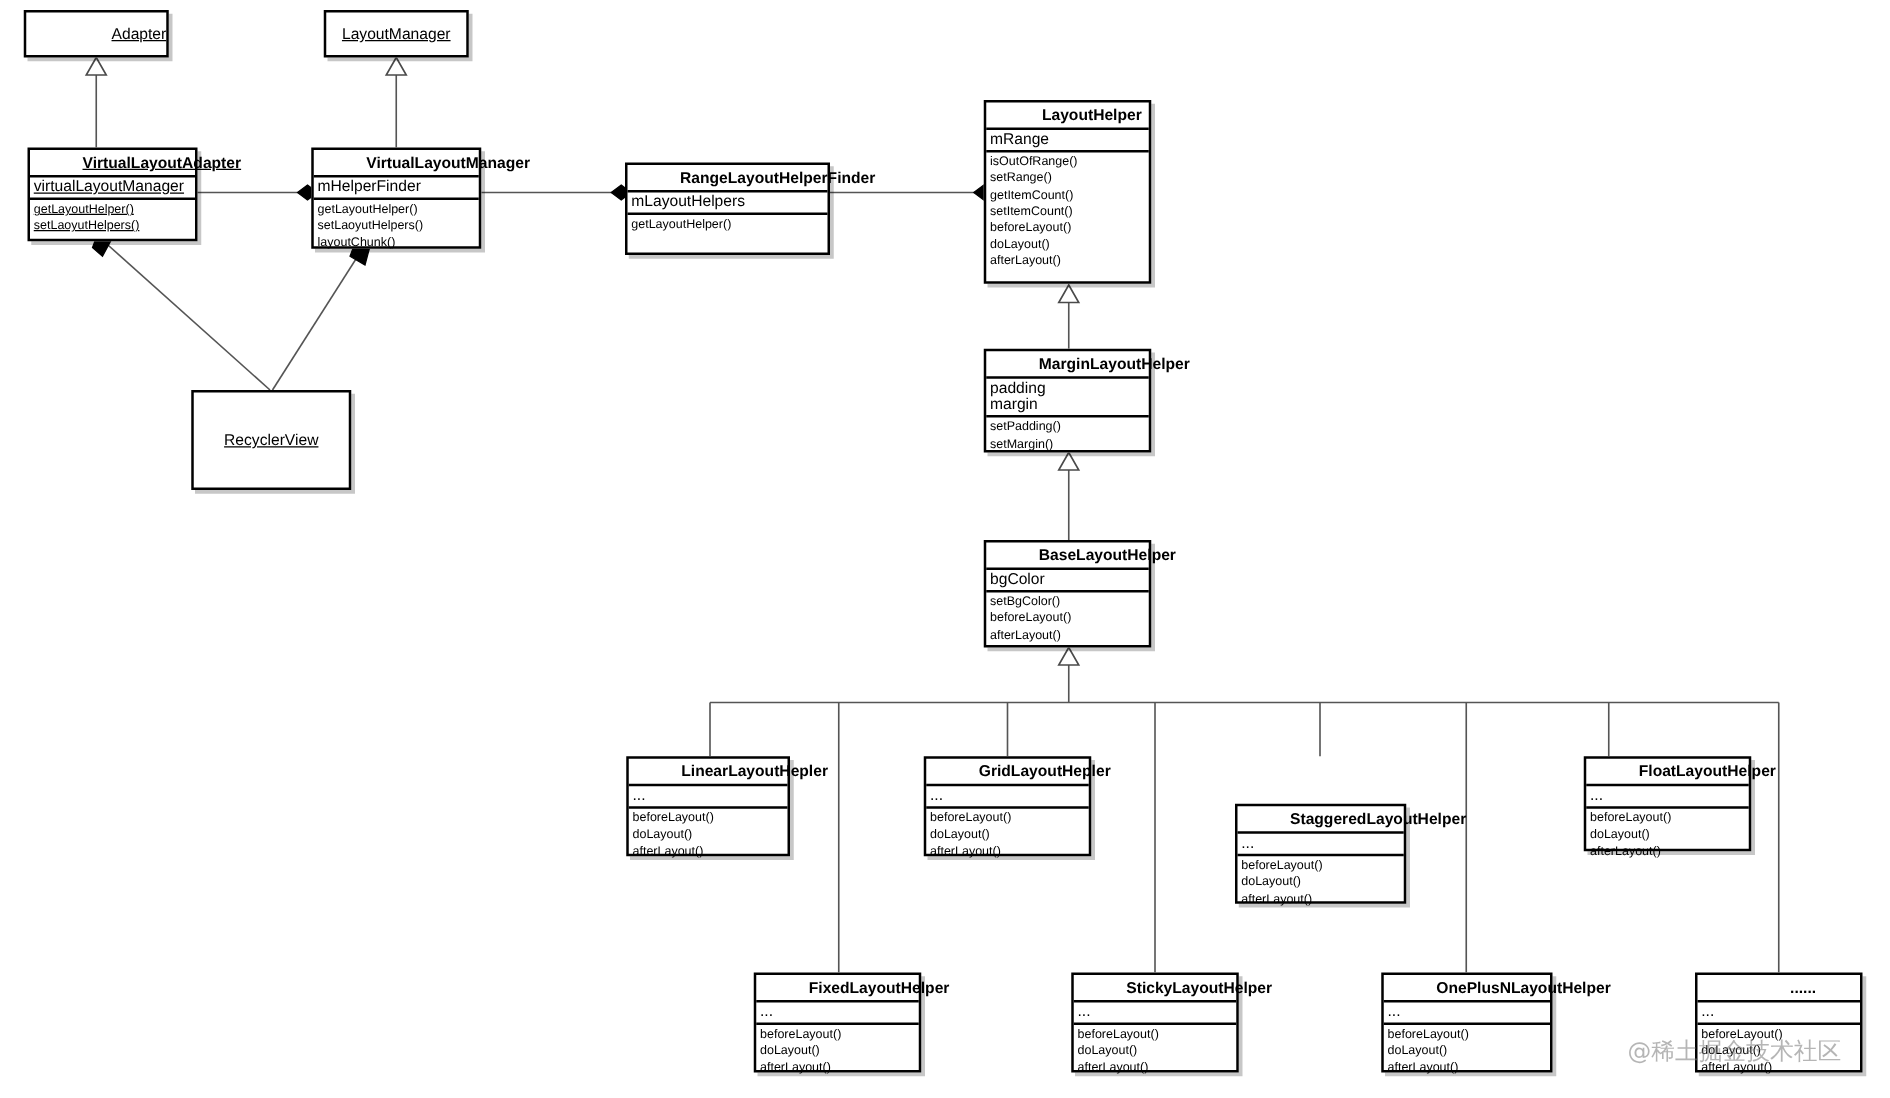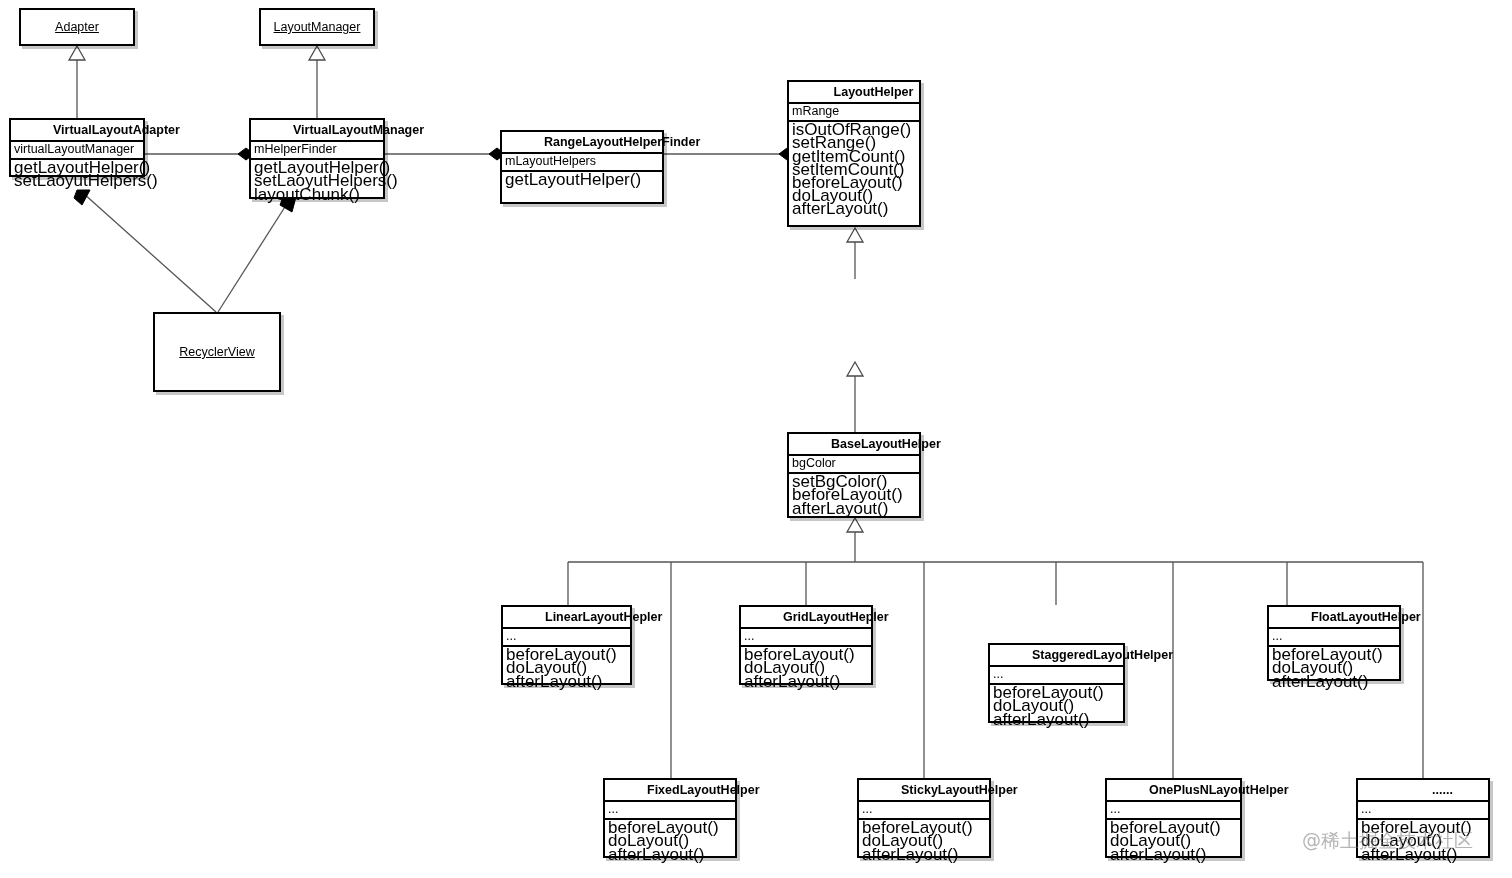--- a/index.html
+++ b/index.html
@@ -51,21 +51,21 @@
     white-space: nowrap;
     overflow: visible;
     padding-left: 42px;
   }
   .umlbox .sec.attrs {
     border-bottom: 2px solid #000000;
     font-size: 12.5px;
     line-height: 13.2px;
   }
   .umlbox .sec.ops {
-    font-size: 17px;
+    font-size: 10px;
     line-height: 13.2px;
   }
   .umlbox .row {
     white-space: nowrap;
   }
   .umlbox.plain {
     display: flex;
     align-items: center;
     justify-content: center;
   }
@@ -149,29 +149,29 @@
 
     <g fill="#000000" stroke="#000000" stroke-width="1">
       <path d="M238,154 L246,148 L254,154 L246,160 z"></path>
       <path d="M489,154 L497,148 L505,154 L497,160 z"></path>
       <path d="M779,154 L787,148 L795,154 L787,160 z"></path>
       <path d="M77,190 L90,190 L82,205 L74,198 z"></path>
       <path d="M283,197 L296,197 L292,212 L280,205 z"></path>
     </g>
   </svg>
 
-  <div class="umlbox iface" style="left:19px; top:8px; width:116px; height:38px;">
+  <div class="umlbox iface" style="left:19px; top:8px; width:116px; height:38px;justify-content:flex-end;">
     <span class="ifname">Adapter</span>
   </div>
 
   <div class="umlbox iface" style="left:259px; top:8px; width:116px; height:38px;">
     <span class="ifname">LayoutManager</span>
   </div>
 
-  <div class="umlbox" style="left:9px; top:118px; width:136px; height:59px;">
+  <div class="umlbox" style="left:22px; top:118px; width:136px; height:75px;text-decoration:underline;">
     <div class="sec title">VirtualLayoutAdapter</div>
     <div class="sec attrs">
       <div class="row">virtualLayoutManager</div>
     </div>
     <div class="sec ops">
       <div class="row">getLayoutHelper()</div>
       <div class="row">setLaoyutHelpers()</div>
     </div>
   </div>
 
@@ -210,20 +210,31 @@
       <div class="row">isOutOfRange()</div>
       <div class="row">setRange()</div>
       <div class="row">getItemCount()</div>
       <div class="row">setItemCount()</div>
       <div class="row">beforeLayout()</div>
       <div class="row">doLayout()</div>
       <div class="row">afterLayout()</div>
     </div>
   </div>
 
+  <div class="umlbox" style="left:787px; top:279px; width:134px; height:83px;">
+    <div class="sec title">MarginLayoutHelper</div>
+    <div class="sec attrs">
+      <div class="row">padding</div>
+      <div class="row">margin</div>
+    </div>
+    <div class="sec ops">
+      <div class="row">setPadding()</div>
+      <div class="row">setMargin()</div>
+    </div>
+  </div>
 
   <div class="umlbox" style="left:787px; top:432px; width:134px; height:86px;">
     <div class="sec title">BaseLayoutHelper</div>
     <div class="sec attrs">
       <div class="row">bgColor</div>
     </div>
     <div class="sec ops">
       <div class="row">setBgColor()</div>
       <div class="row">beforeLayout()</div>
       <div class="row">afterLayout()</div>

